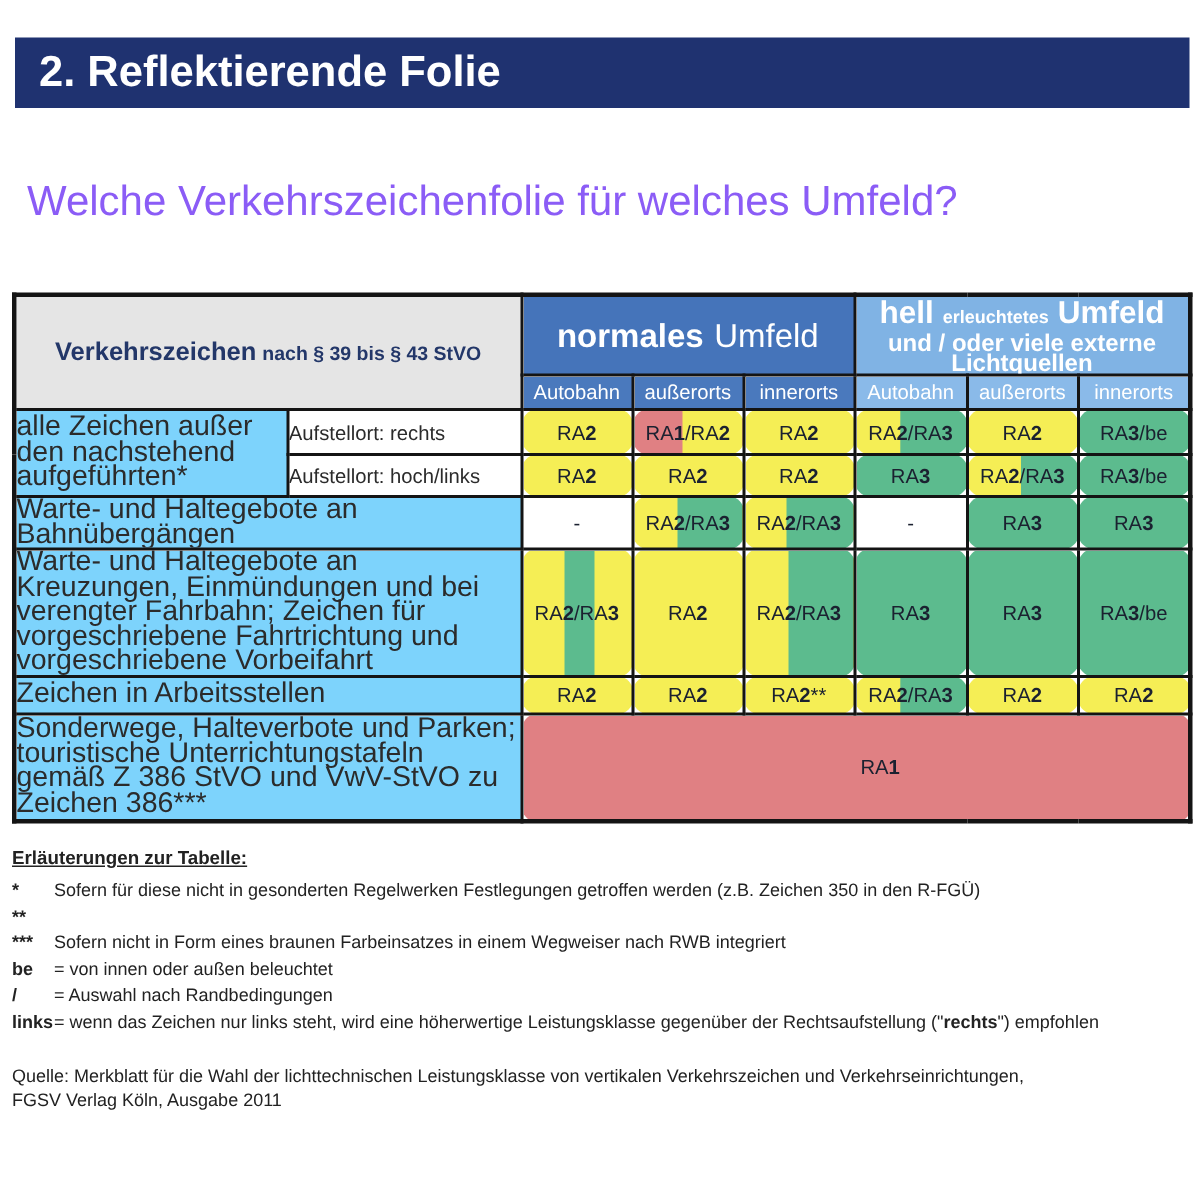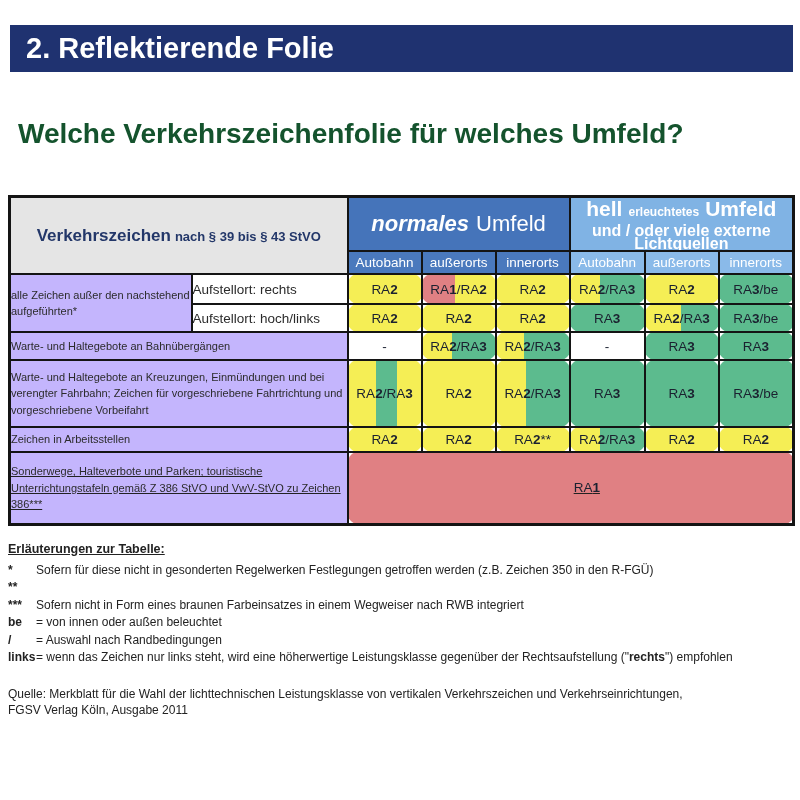--- a/index.html
+++ b/index.html
@@ -16,22 +16,22 @@
     background: #1f3270;
     color: #ffffff;
     font-size: 29px;
     font-weight: bold;
     line-height: 47px;
     padding-left: 16px;
   }
   .heading {
     margin: 46px 0 0 18px;
     font-size: 28px;
-    font-weight: 700;
-    color: #14532d;
+    font-weight: 400;
+    color: #8b5cf6;
   }
   .tablewrap { margin: 45px 8px 0 8px; }
   table.matrix {
     width: 784px;
     border-collapse: collapse;
     table-layout: fixed;
     border: 3px solid #141414;
   }
   table.matrix th, table.matrix td {
     border: 2px solid #141414;
@@ -48,39 +48,39 @@
   .hl-bold  { font-weight: bold; font-size: 17px; }
   .hl-suffix{ font-size: 13px; margin-left: 4px; }
   .h-norm {
     background: #4574ba;
     color: #ffffff;
     text-align: center;
     vertical-align: middle;
     font-size: 22px;
     font-weight: 400;
   }
-  .hn-bold { font-weight: bold; font-style: italic; }
+  .hn-bold { font-weight: bold; }
   .hn-rest { margin-left: 7px; }
   .h-hell {
     background: #80b3e4;
     color: #ffffff;
     vertical-align: middle;
   }
   .hh-line1 { display: flex; justify-content: center; align-items: baseline; line-height: 22px; }
   .hh-bold  { font-weight: bold; font-size: 21px; }
   .hh-small { font-size: 12px; margin: 0 6px; }
   .hh-big   { font-size: 21px; }
   .hh-line2 { text-align: center; font-size: 16px; line-height: 13px; margin-top: 1px; }
   .h-sub { font-size: 13.5px; font-weight: 400; color: #ffffff; text-align: center; vertical-align: middle; }
   .h-sub.n { background: #4a79bd; }
   .h-sub.h { background: #8abae9; }
   
   td.lbl {
-    background: #c4b5fd;
-    font-size: 11px;
+    background: #7dd3fc;
+    font-size: 19px;
     line-height: 16.5px;
     color: #2b2b2b;
     padding: 3px 6px 3px 8px;
     vertical-align: middle;
   }
   td.sublbl {
     background: #ffffff;
     font-size: 13.5px;
     color: #2b2b2b;
     padding-left: 10px;
@@ -94,21 +94,21 @@
     border-radius: 10px;
   }
   td.data b { font-weight: bold; }
   tr.hr1 { height: 53px; }
   tr.hr2 { height: 23px; }
   tr.r1  { height: 30px; }
   tr.r2  { height: 28px; }
   tr.r3  { height: 28px; }
   tr.r4  { height: 67px; }
   tr.r5  { height: 25px; }
-  tr.r6  { height: 72px; text-decoration: underline; }
+  tr.r6  { height: 72px; }
   
   .fn-title {
     margin: 16px 0 6px 8px;
     font-size: 12.5px;
     font-weight: bold;
     text-decoration: underline;
     color: #222;
   }
   .fn-rows { margin-left: 8px; }
   .fn-row { display: flex; font-size: 12px; line-height: 17.5px; color: #222; }

